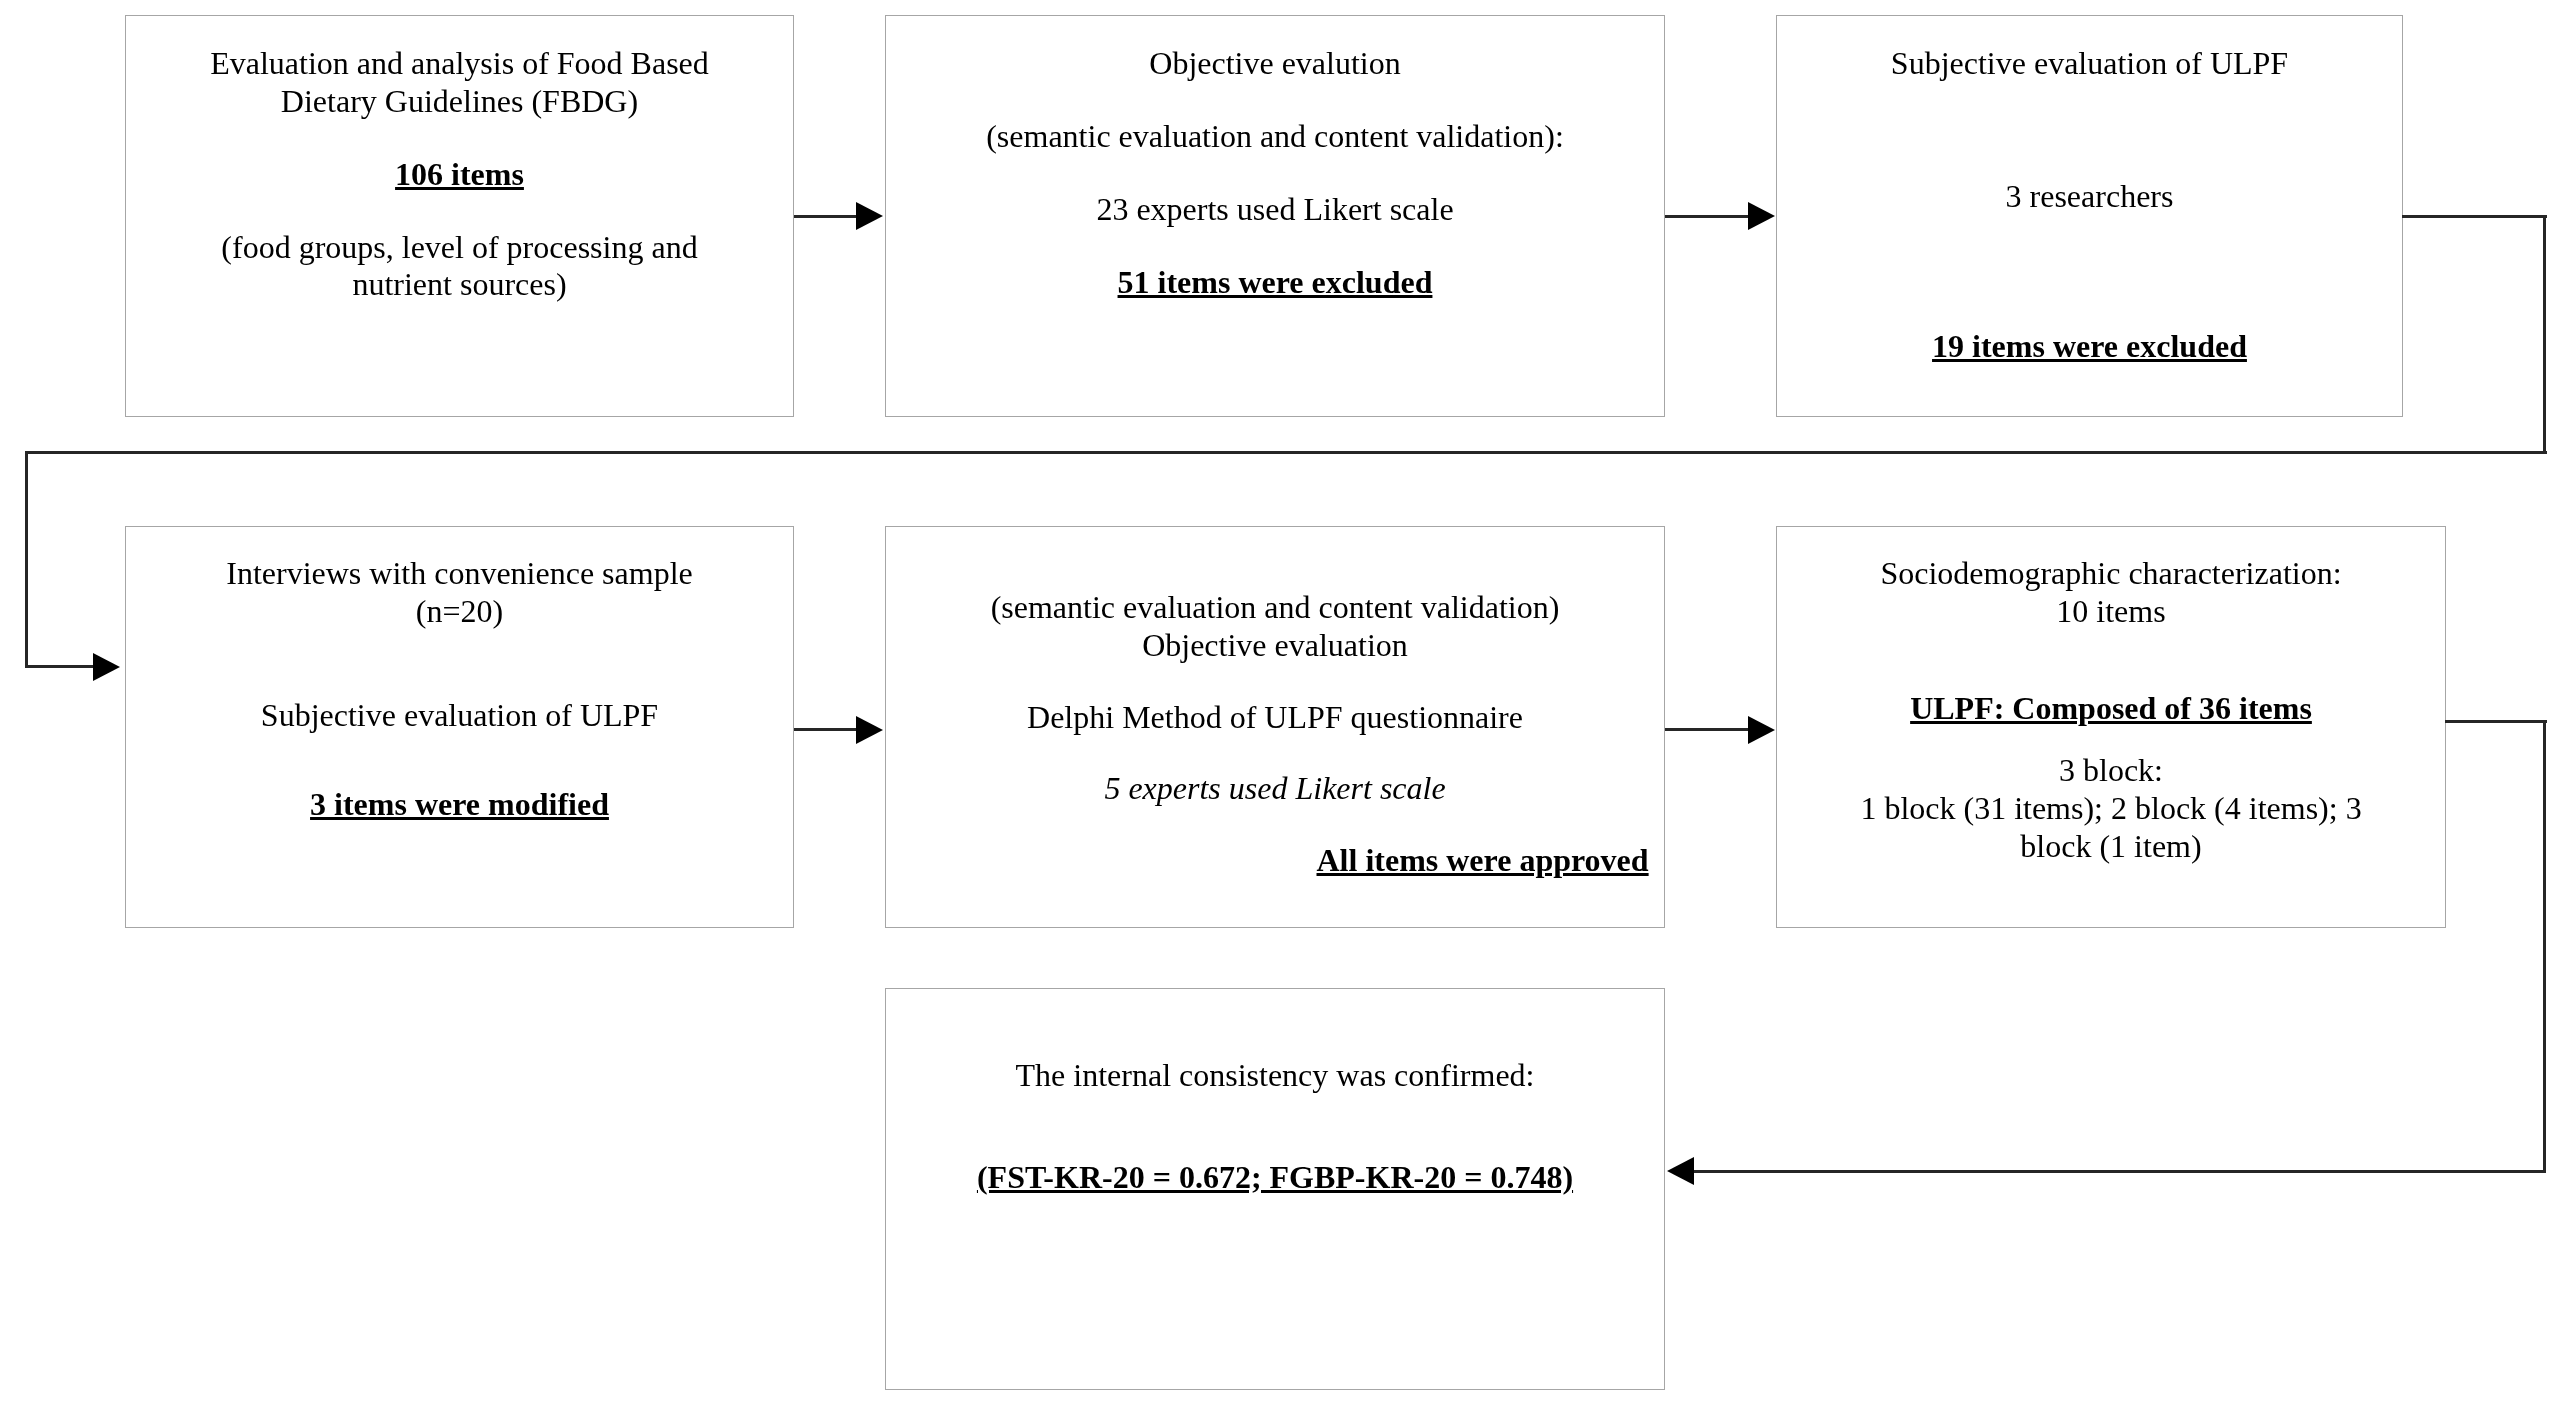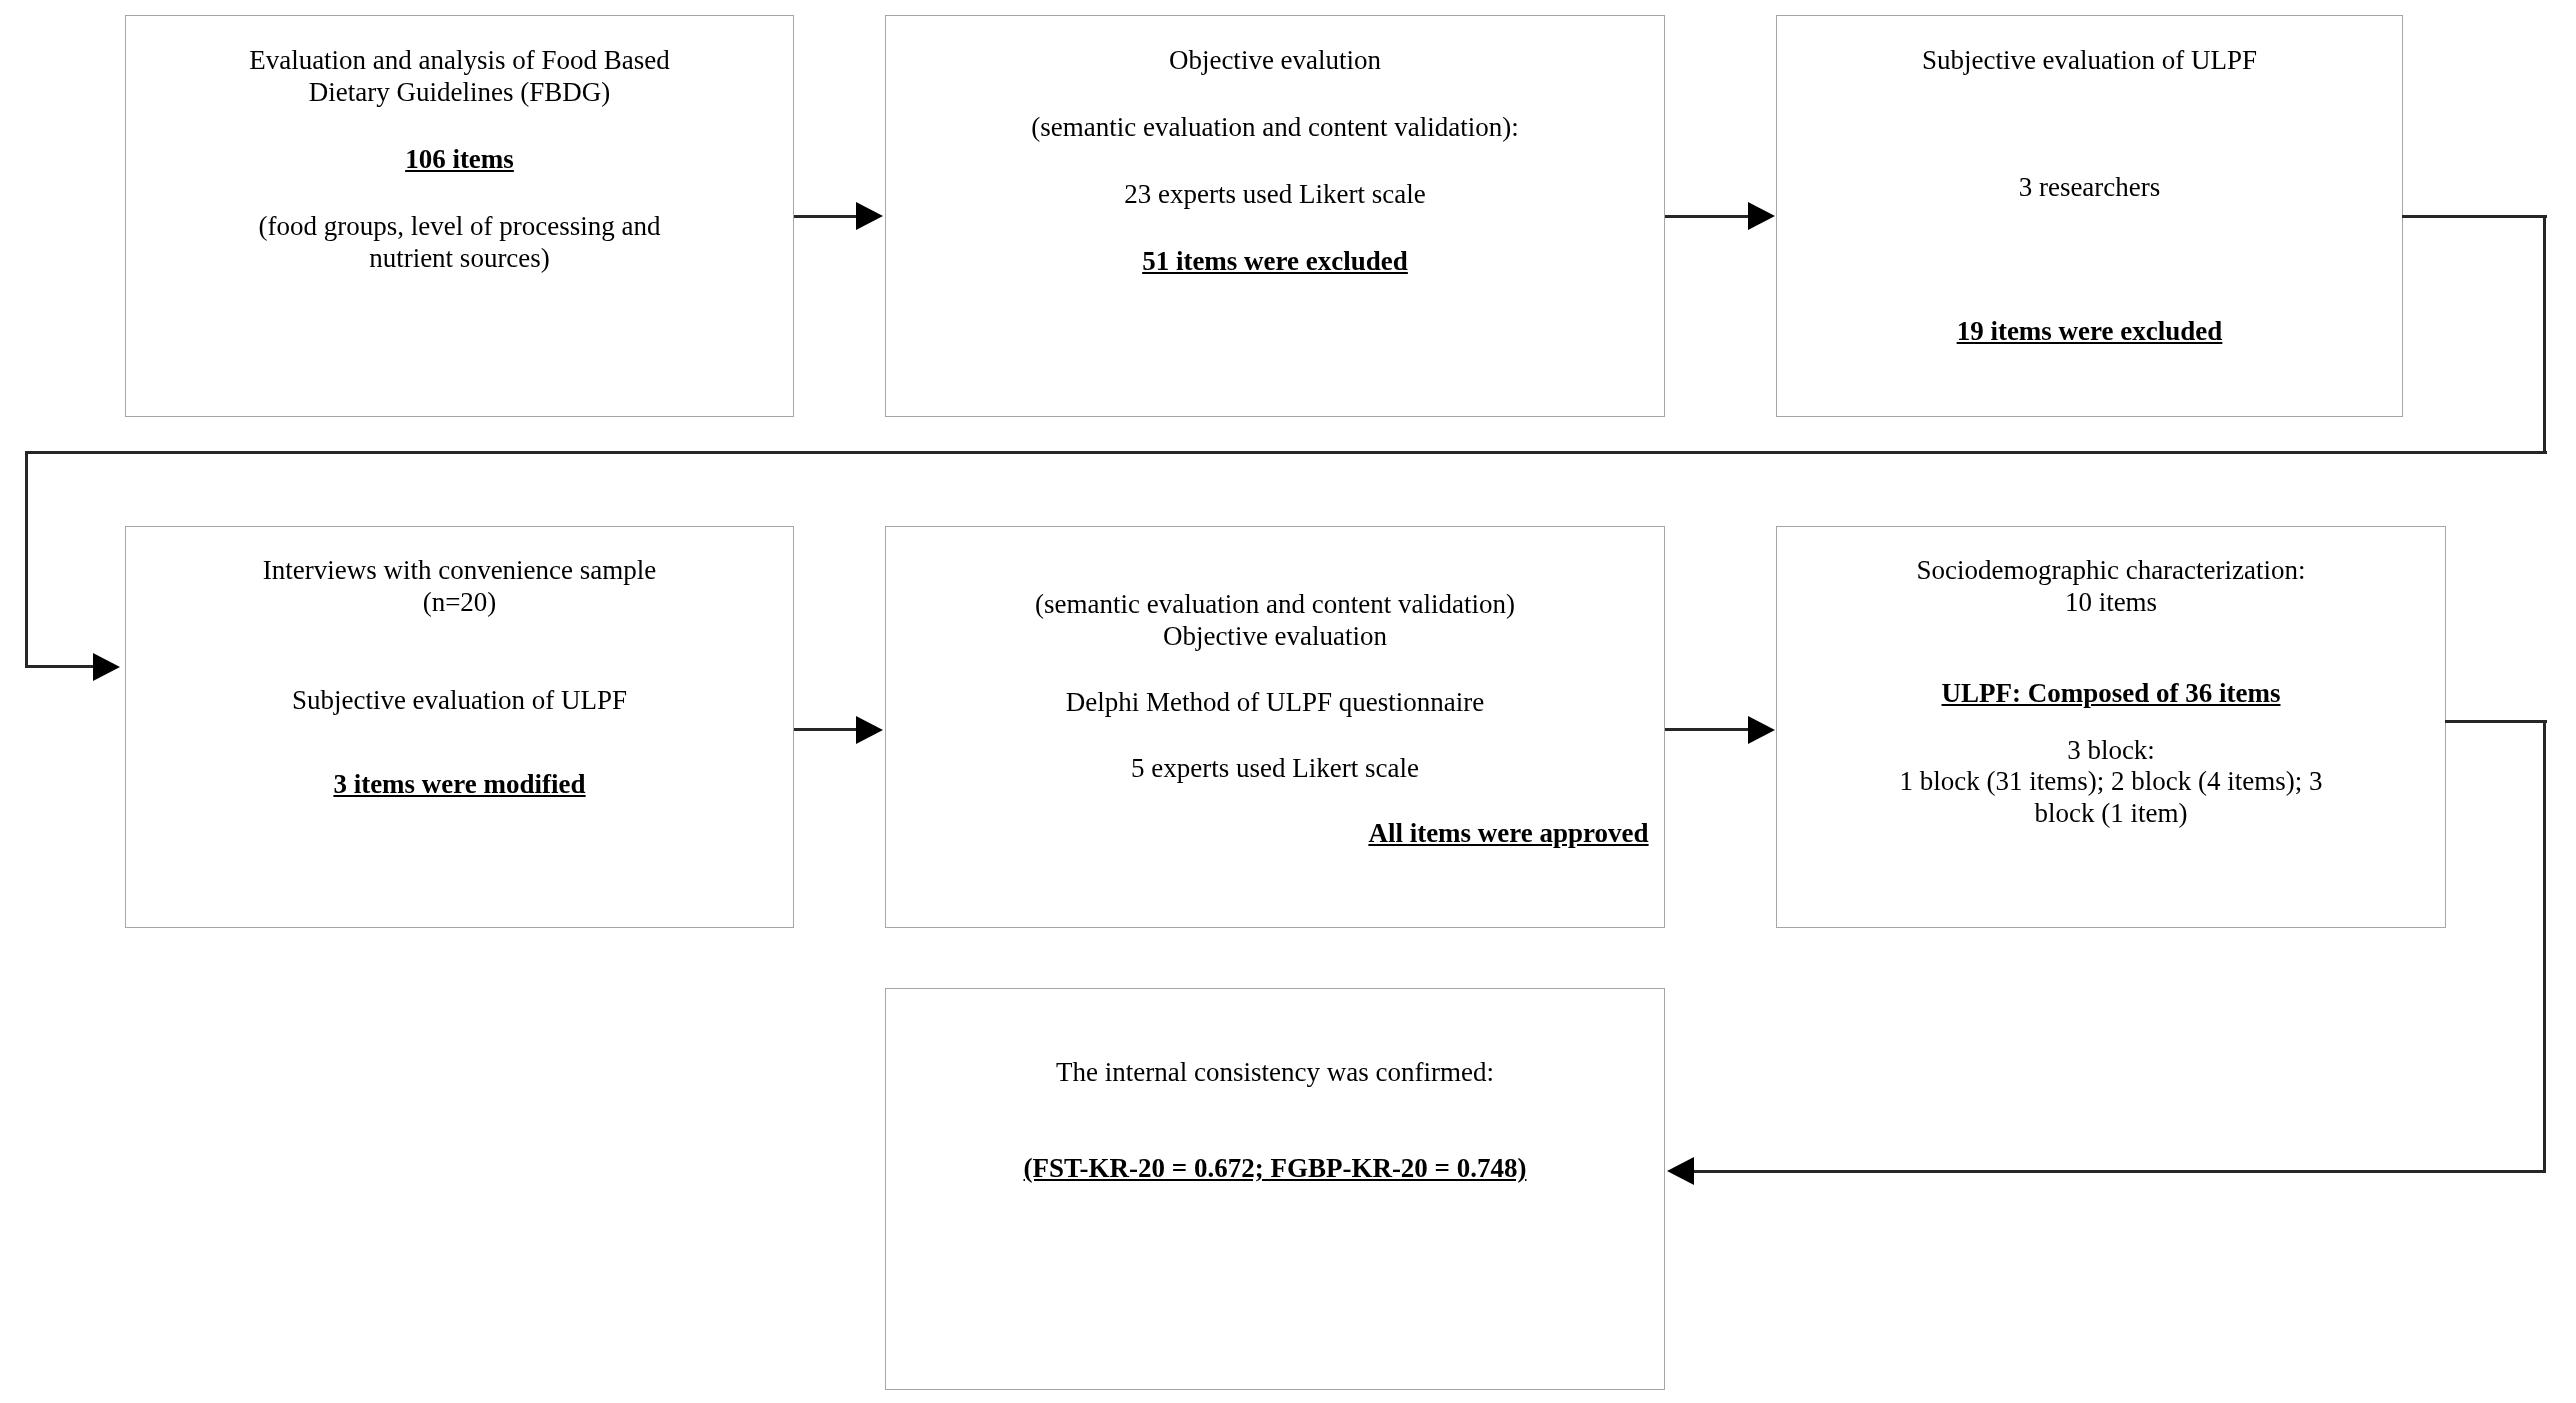--- a/index.html
+++ b/index.html
@@ -17,21 +17,21 @@
   }
   .node {
     position: absolute;
     box-sizing: border-box;
     border: 1.8px solid #a6a6a6;
     background: #ffffff;
     display: flex;
     flex-direction: column;
     align-items: center;
     color: #000000;
-    font-size: 27px;
+    font-size: 32px;
     line-height: 1.18;
     text-align: center;
   }
   .node .lines {
     width: 100%;
     padding: 0 15.4px;
     box-sizing: border-box;
   }
   .line {
     margin: 0;
@@ -105,21 +105,21 @@
       <div class="line gap-before-lg" style="margin-top:66px;">Subjective evaluation of ULPF</div>
       <div class="line bold gap-before-lg" style="margin-top:52px;">3 items were modified</div>
     </div>
   </div>
 
   <div class="node" style="left:885px; top:526px; width:780px; height:402px; justify-content:flex-start; padding-top:28px;">
     <div class="lines">
       <div class="line gap-before" style="margin-top:34px;">(semantic evaluation and content validation)</div>
       <div class="line">Objective evaluation</div>
       <div class="line gap-before" style="margin-top:34px;">Delphi Method of ULPF questionnaire</div>
-      <div class="line gap-before" style="margin-top:34px;">5 experts used Likert scale</div>
+      <div class="line gap-before" style="margin-top:34px;font-style:italic;">5 experts used Likert scale</div>
       <div class="line bold gap-before" style="margin-top:34px;text-align:right;">All items were approved</div>
     </div>
   </div>
 
   <div class="node" style="left:1776px; top:526px; width:670px; height:402px; justify-content:flex-start; padding-top:28px;">
     <div class="lines">
       <div class="line">Sociodemographic characterization:</div>
       <div class="line">10 items</div>
       <div class="line bold" style="margin-top:59px;">ULPF: Composed of 36 items</div>
       <div class="line" style="margin-top:25px;">3 block:</div>

